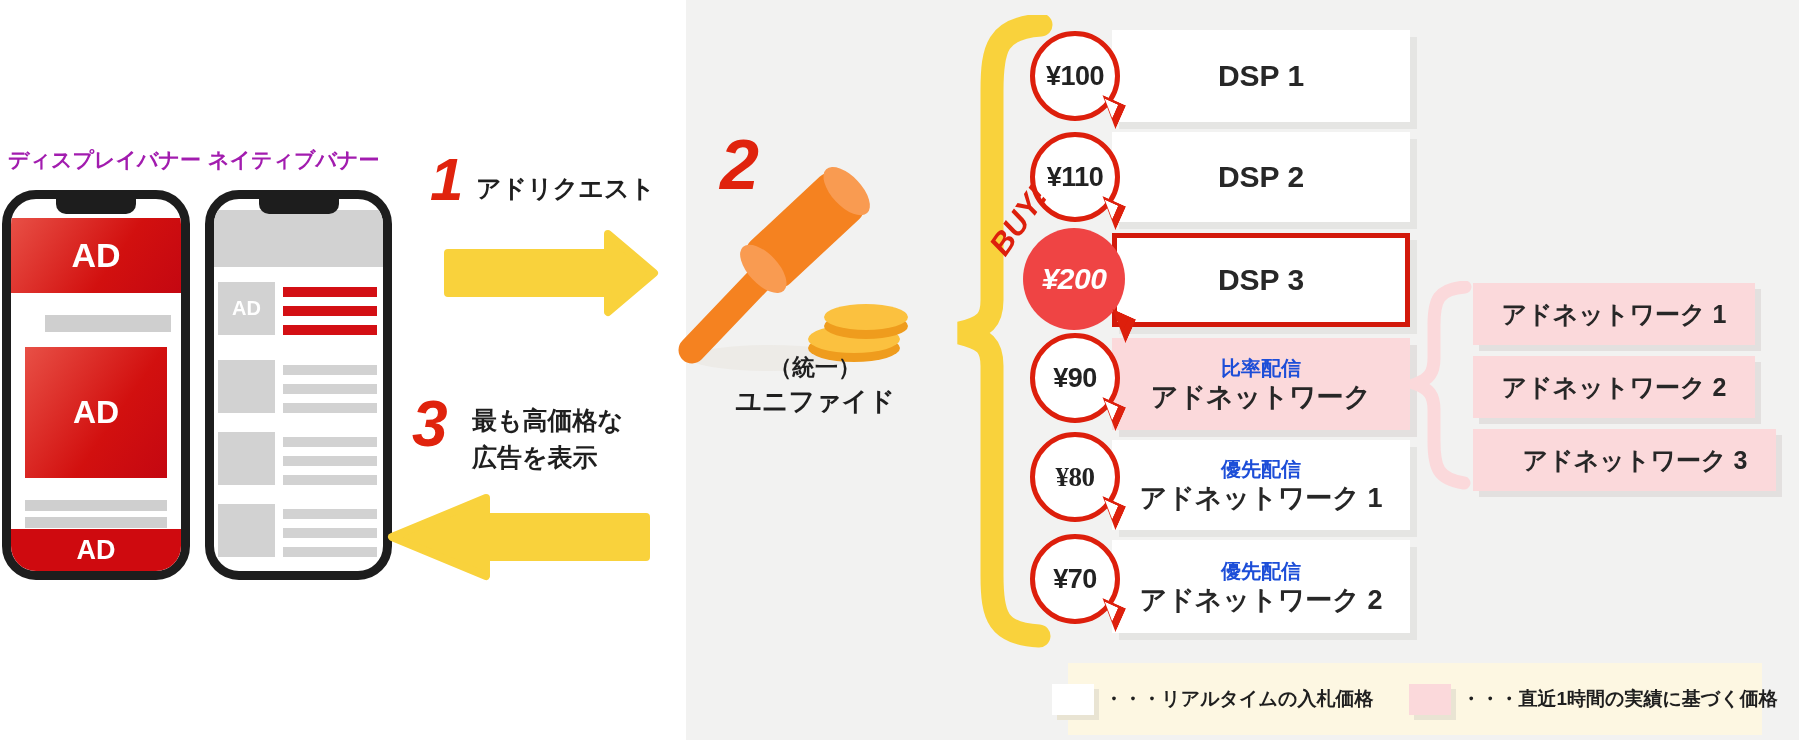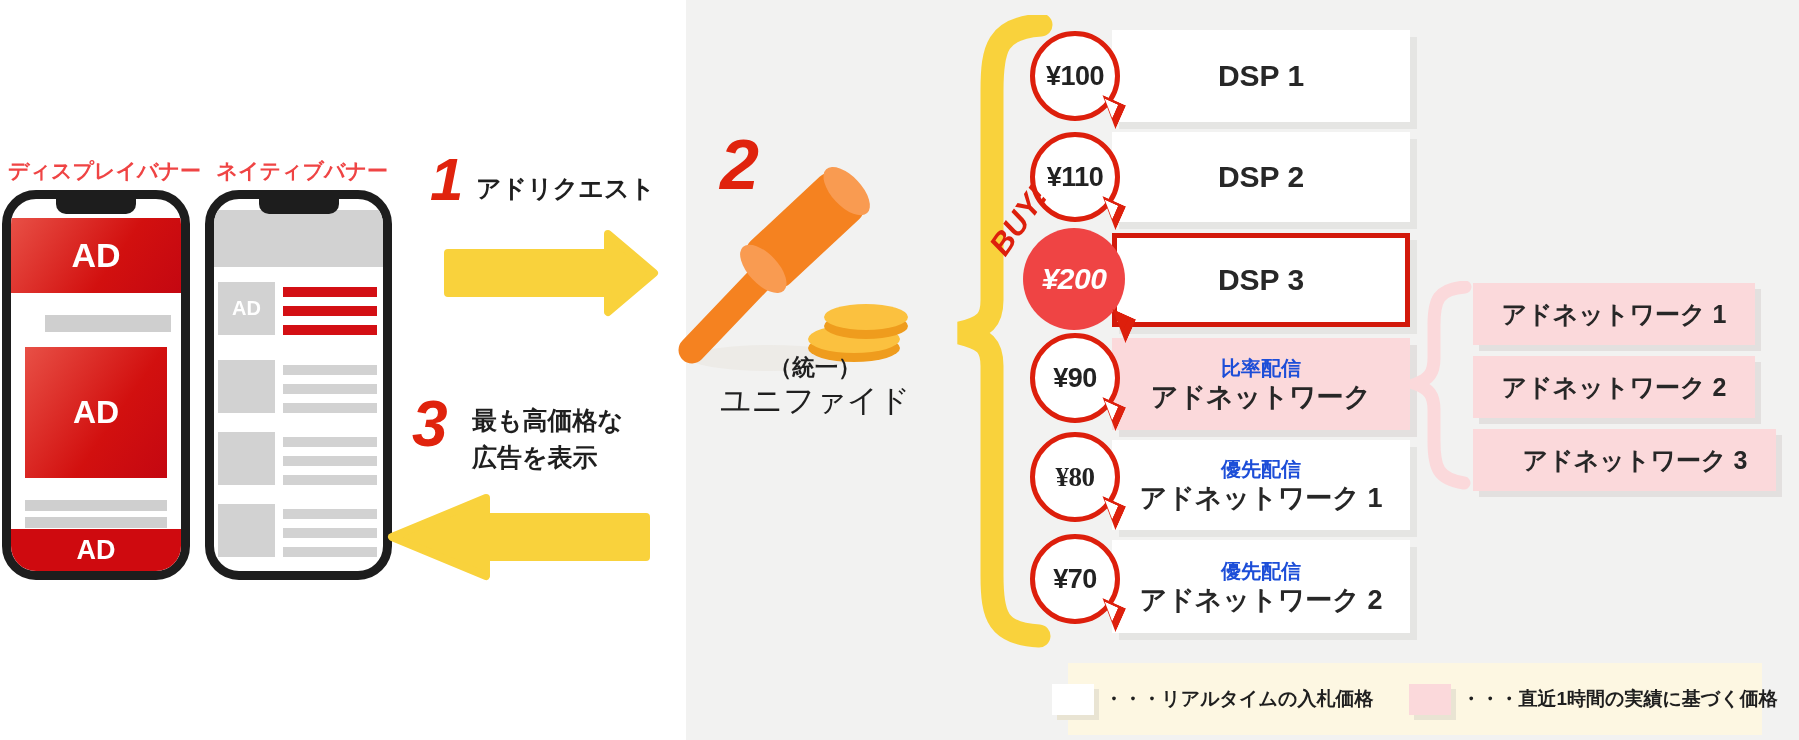--- a/index.html
+++ b/index.html
@@ -3,22 +3,22 @@
 <meta charset="utf-8">
 <style>
   html,body{margin:0;padding:0;background:#ffffff;}
   #canvas{position:relative;width:1799px;height:740px;background:#ffffff;overflow:hidden;
           font-family:"Liberation Sans","DejaVu Sans",sans-serif;color:#1f1f1f;}
 
   
   .bg-right{position:absolute;left:686px;top:0;width:1113px;height:740px;background:#f2f2f1;}
 
   
-  .phone-label{position:absolute;top:157px;font-size:21px;font-weight:700;color:#ef4444;
-               text-align:right;white-space:nowrap;}
+  .phone-label{position:absolute;top:146px;font-size:21px;font-weight:700;color:#a21caf;
+               text-align:left;white-space:nowrap;}
   .phone{position:absolute;top:190px;height:372px;background:#ffffff;border:9px solid #1d1d1d;
          border-radius:34px;overflow:hidden;}
   .phone1{left:2px;width:170px;}
   .phone2{left:205px;width:169px;}
   .notch{position:absolute;top:0;left:50%;transform:translateX(-50%);width:80px;height:15px;
          background:#1d1d1d;border-radius:0 0 10px 10px;z-index:5;}
   .red-grad{background:linear-gradient(125deg,#e85046 0%,#d2100f 60%,#c40711 100%);}
   .p1-banner{position:absolute;top:19px;left:0;width:100%;height:75px;display:flex;
              align-items:center;justify-content:center;color:#fff;font-size:34px;font-weight:800;}
   .p1-graybar{position:absolute;top:116px;left:34px;width:126px;height:17px;background:#cfcfcf;}
@@ -45,21 +45,21 @@
   .step1-label{position:absolute;left:476px;top:172px;font-size:25px;font-weight:800;white-space:nowrap;}
   .step3-label{position:absolute;left:472px;top:402px;font-size:25px;font-weight:800;line-height:37px;white-space:nowrap;}
   .arrow-svg{position:absolute;}
   .arr-right{left:442px;top:230px;}
   .arr-left{left:386px;top:494px;}
 
   
   .gavel-svg{position:absolute;left:650px;top:158px;}
   .auction-title{position:absolute;left:690px;top:352px;width:250px;text-align:center;}
   .auction-title .sub{font-size:23px;font-weight:700;line-height:30px;}
-  .auction-title .big{font-size:31px;font-weight:400;line-height:38px;}
+  .auction-title .big{font-size:26px;font-weight:700;line-height:38px;}
 
   
   .brace-yellow{position:absolute;left:935px;top:15px;}
   .brace-pink{position:absolute;left:1405px;top:281px;}
 
   
   .abox{position:absolute;left:1112px;width:298px;background:#ffffff;
         box-shadow:7px 7px 0 #e5e5e3;display:flex;flex-direction:column;
         align-items:center;justify-content:center;box-sizing:border-box;}
   .row1 .abox{top:30px;height:92px;}

